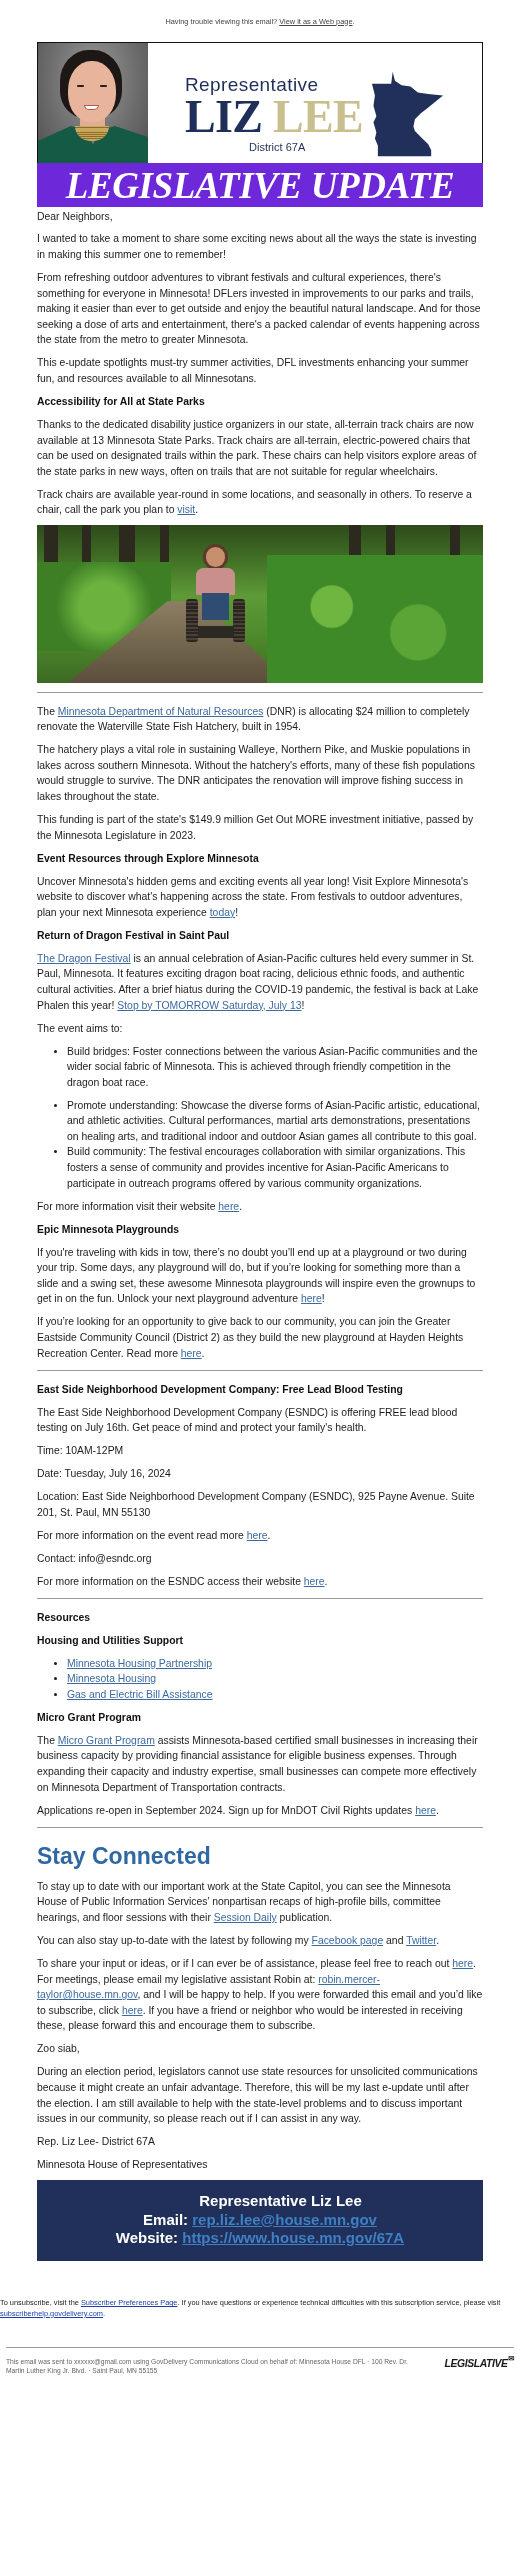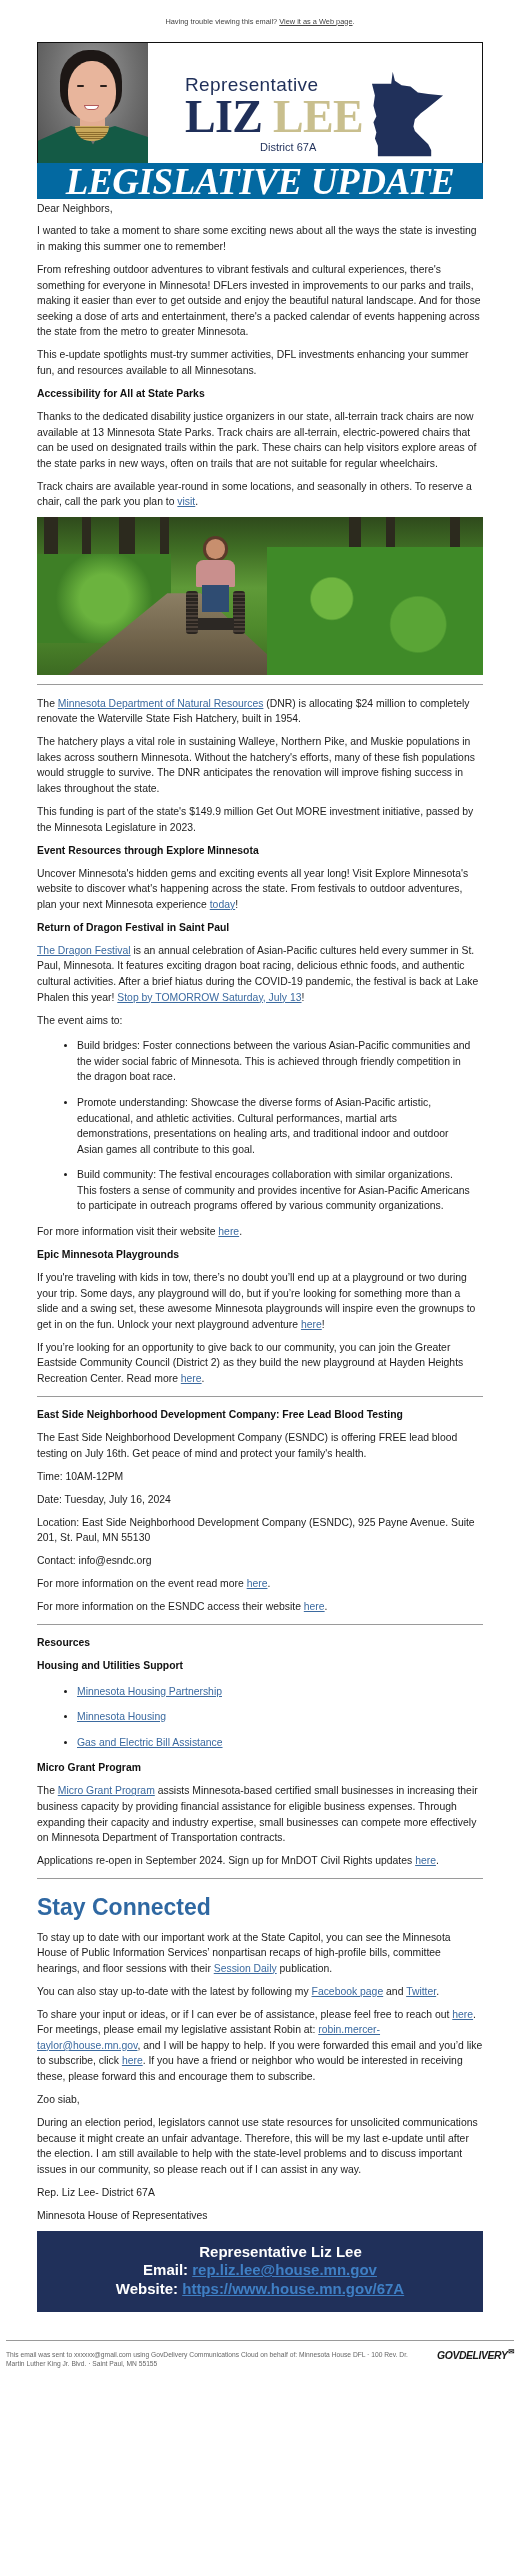--- a/index.html
+++ b/index.html
@@ -17,30 +17,30 @@
   .photo .eye { position: absolute; top: 42px; width: 6.7px; height: 2.2px; border-radius: 1.5px; background: #2a1e1a; }
   .photo .mouth { position: absolute; left: 46px; top: 62px; width: 15px; height: 5.2px; border-radius: 0 0 7.4px 7.4px; background: #fff; border: 0.7px solid #b35b5b; }
   .photo .neck { position: absolute; left: 42px; top: 71px; width: 25px; height: 22px; background: #e2ad93; }
   .photo .necklace { position: absolute; left: 37px; top: 83px; width: 34px; height: 15px; border-radius: 0 0 18px 18px; background: repeating-linear-gradient(180deg,#c8a85a 0 1.5px,#8c6d2c 1.5px 2.2px); }
   .photo .shirt { position: absolute; left: 0; bottom: 0; width: 110px; height: 37px; background: #145a45; clip-path: polygon(0 40%, 30% 0, 42% 10%, 50% 50%, 58% 10%, 70% 0, 100% 30%, 100% 100%, 0 100%); }
   .logo-area { flex: 1; position: relative; }
   .logo-rep { position: absolute; left: 37px; top: 31px; font-size: 19px; color: #1f2f59; letter-spacing: 0.4px; }
   .logo-name { position: absolute; left: 37px; top: 51px; font-family: "Liberation Serif", serif; font-weight: bold; font-size: 46px; line-height: 1; letter-spacing: -0.7px; }
   .logo-name .liz { color: #1f2f59; }
   .logo-name .lee { color: #c9bf8e; }
-  .logo-district { position: absolute; left: 112px; top: 98px; font-size: 11px; color: #1f2f59; }
+  .logo-district { position: absolute; left: 101px; top: 98px; font-size: 11px; color: #1f2f59; }
   .mn-map { position: absolute; left: 221px; top: 27px; width: 77px; height: 88px; }
-  .title-bar { background: #0369a1; height: 36px; display: flex; align-items: center; justify-content: center; }
+  .title-bar { background: #6d28d9; height: 44px; display: flex; align-items: center; justify-content: center; }
   .title-bar span { font-family: "Liberation Serif", serif; font-style: italic; font-weight: bold; color: #fff; font-size: 37px; letter-spacing: -0.4px; white-space: nowrap; }
   .content { font-size: 10.4px; line-height: 15.6px; }
   .content p { margin: 0 0 7.4px 0; }
   .greeting { margin-top: 2.2px !important; margin-bottom: 6.7px !important; }
   .content h3 { font-size: 10.4px; font-weight: bold; margin: 0 0 7.4px 0; line-height: 15.6px; color: #111; }
   .content ul { margin: 0 0 7.4px 0; padding-left: 30px; }
-  .content ul li { margin: 10px; }
+  .content ul li { margin: 0; }
   hr.div { border: none; border-top: 0.7px solid #9a9a9a; margin: 9px 0 10.4px 0; }
   .trail-photo { width: 446px; height: 158px; margin: 0 0 7.4px 0; position: relative; overflow: hidden;
     background: linear-gradient(180deg, #2f4a1c 0%, #3f6d24 20%, #5f9a38 45%, #4f8a2c 70%, #3c6a22 100%); }
   .trail-photo .tree { position: absolute; top: 0; width: 9px; height: 89px; background: #2c2a1e; }
   .trail-photo .path { position: absolute; left: 30px; bottom: 0; width: 223px; height: 82px; background: linear-gradient(180deg,#8c7f64 0%,#6f624a 60%,#5a4f3c 100%); clip-path: polygon(45% 0, 60% 0, 100% 100%, 0 100%); }
   .trail-photo .leaves-r { position: absolute; right: 0; top: 30px; width: 216px; height: 129px; background: radial-gradient(circle at 30% 40%, #6fb640 0 12%, transparent 13%), radial-gradient(circle at 70% 60%, #5aa536 0 16%, transparent 17%), #3f8a28; }
   .trail-photo .leaves-l { position: absolute; left: 0; top: 37px; width: 134px; height: 89px; background: radial-gradient(circle at 50% 50%, #6bb33e 0 30%, #3e7f26 60%); }
   .trail-photo .rider { position: absolute; left: 169px; top: 22px; width: 19.3px; height: 19.3px; border-radius: 50%; background: #c88f6e; box-shadow: 0 0 0 3px #5a3a2a; }
   .trail-photo .body { position: absolute; left: 159px; top: 43px; width: 39px; height: 27px; background: #c98f8d; border-radius: 7.4px 7.4px 1.5px 1.5px; }
   .trail-photo .legs { position: absolute; left: 165px; top: 68px; width: 27px; height: 27px; background: #2f4c72; }
@@ -146,22 +146,22 @@
     <p><span>If you're traveling with kids in tow, there’s no doubt you’ll end up at a playground or two during your trip. Some days, any playground will do, but if you’re looking for something more than a slide and a swing set, these awesome Minnesota playgrounds will inspire even the grownups to get in on the fun. Unlock your next playground adventure </span><a href="#">here</a><span>!</span></p>
     <p><span>If you’re looking for an opportunity to give back to our community, you can join the Greater Eastside Community Council (District 2) as they build the new playground at Hayden Heights Recreation Center. Read more </span><a href="#">here</a><span>.</span></p>
 
     <hr class="div">
 
     <h3>East Side Neighborhood Development Company: Free Lead Blood Testing</h3>
     <p>The East Side Neighborhood Development Company (ESNDC) is offering FREE lead blood testing on July 16th. Get peace of mind and protect your family's health.</p>
     <p>Time: 10AM-12PM</p>
     <p>Date: Tuesday, July 16, 2024</p>
     <p>Location: East Side Neighborhood Development Company (ESNDC), 925 Payne Avenue. Suite 201, St. Paul, MN 55130</p>
+    <p><span>For more information on the event read more </span><a href="#">here</a><span>.</span></p>
     <p>Contact: info@esndc.org</p>
-    <p><span>For more information on the event read more </span><a href="#">here</a><span>.</span></p>
     <p><span>For more information on the ESNDC access their website </span><a href="#">here</a><span>.</span></p>
 
     <hr class="div">
 
     <h3>Resources</h3>
 
     <h3>Housing and Utilities Support</h3>
     <ul>
       <li><a href="#">Minnesota Housing Partnership</a></li>
       <li><a href="#">Minnesota Housing</a></li>
@@ -185,22 +185,25 @@
 
     <div class="contact-box">
       <div class="name">Representative Liz Lee</div>
       <div><span>Email: </span><a href="#">rep.liz.lee@house.mn.gov</a></div>
       <div><span>Website: </span><a href="#">https://www.house.mn.gov/67A</a></div>
     </div>
   </div>
 </div>
 
 <div class="footer">
+  <div class="unsub">
+    <span>To unsubscribe, visit the </span><a href="#">Subscriber Preferences Page</a><span>. If you have questions or experience technical difficulties with this subscription service, please visit </span><a href="#">subscriberhelp.govdelivery.com</a><span>.</span>
+  </div>
   <hr>
   <div class="sent">
     <div class="txt">This email was sent to xxxxxx@gmail.com using GovDelivery Communications Cloud on behalf of: Minnesota House DFL · 100 Rev. Dr. Martin Luther King Jr. Blvd. · Saint Paul, MN 55155</div>
     <div class="gd">
-      <span>GOVDELIVERY</span>
+      <span>LEGISLATIVE</span>
         <span class="env">✉</span>
     </div>
   </div>
 </div>
 
 
 </body></html>

